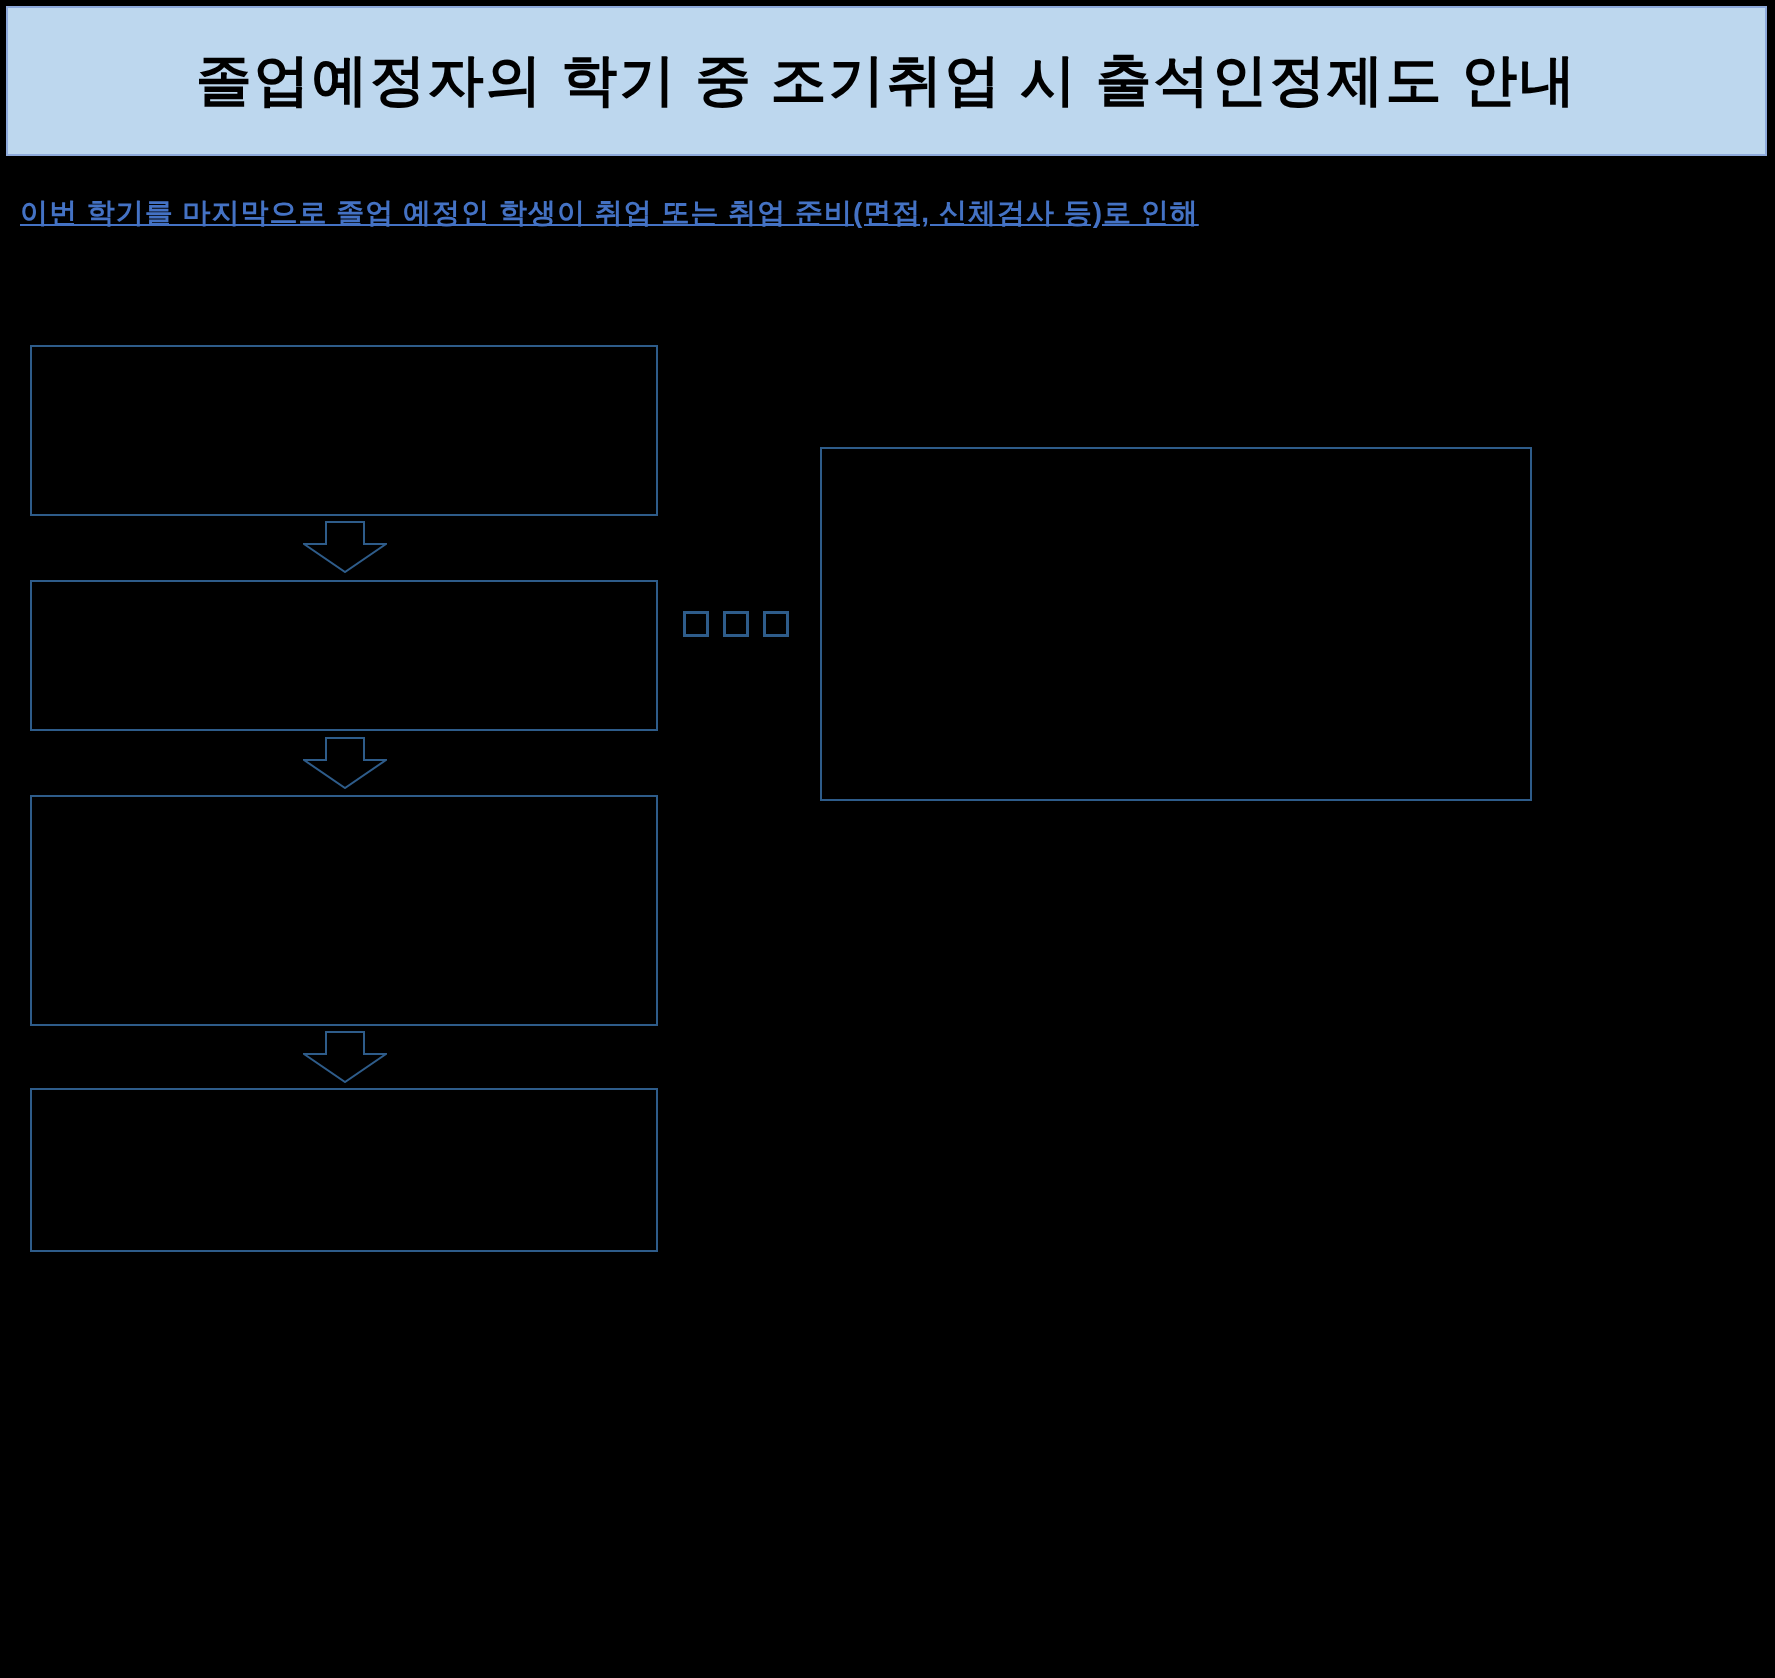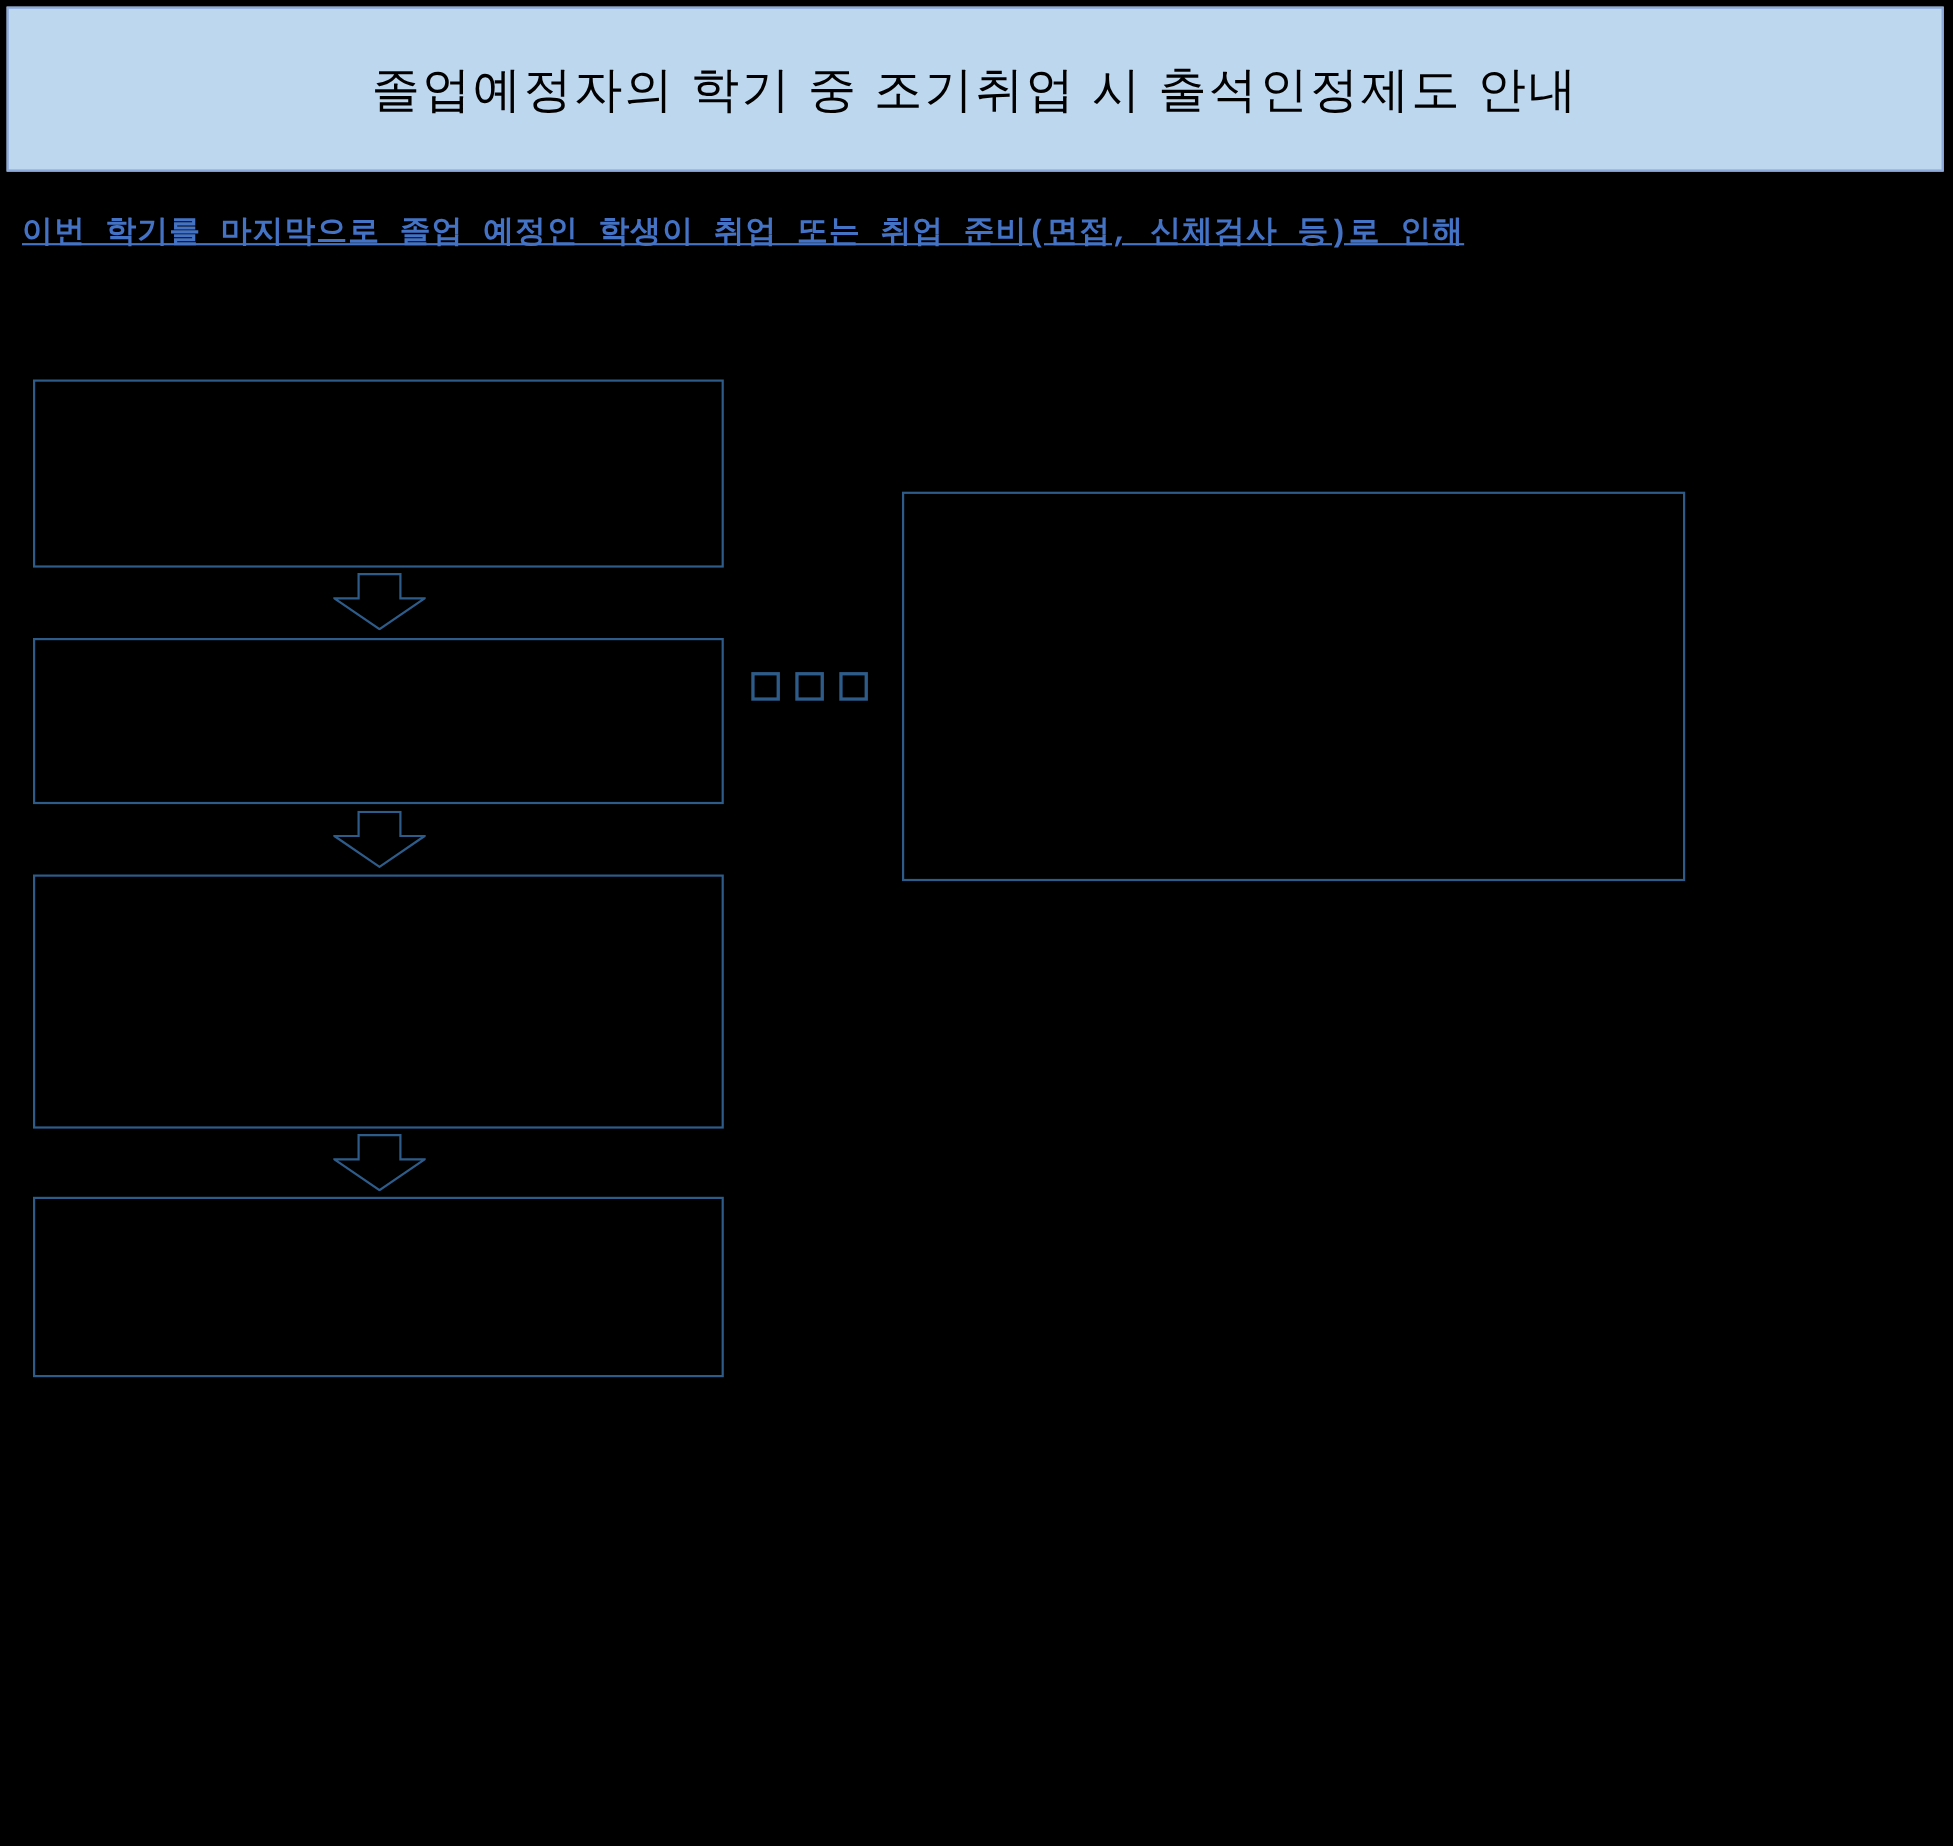--- a/index.html
+++ b/index.html
@@ -22,39 +22,38 @@
     width: 1757px;
     height: 146px;
     background: #BDD7EE;
     border: 2px solid #8EAADB;
     display: flex;
     align-items: center;
     justify-content: center;
   }
   .page-title {
     color: #000000;
-    font-size: 44px;
-    font-weight: 400;
+    font-size: 56px;
+    font-weight: 700;
     letter-spacing: 2px;
     text-align: center;
   }
   .intro-text {
     position: absolute;
     left: 20px;
     top: 194px;
     color: #4472C4;
     font-size: 28px;
     font-weight: 800;
     line-height: 38px;
     letter-spacing: 1px;
   }
   .intro-line {
     text-decoration: underline;
     white-space: nowrap;
-    font-family: Liberation Mono, monospace;
   }
   .flow-box {
     position: absolute;
     background: transparent;
     border: 2px solid #2E5C8A;
     box-sizing: border-box;
   }
   .box1 { left: 30px;  top: 345px;  width: 628px; height: 171px; }
   .box2 { left: 30px;  top: 580px;  width: 628px; height: 151px; }
   .box3 { left: 30px;  top: 795px;  width: 628px; height: 231px; }

